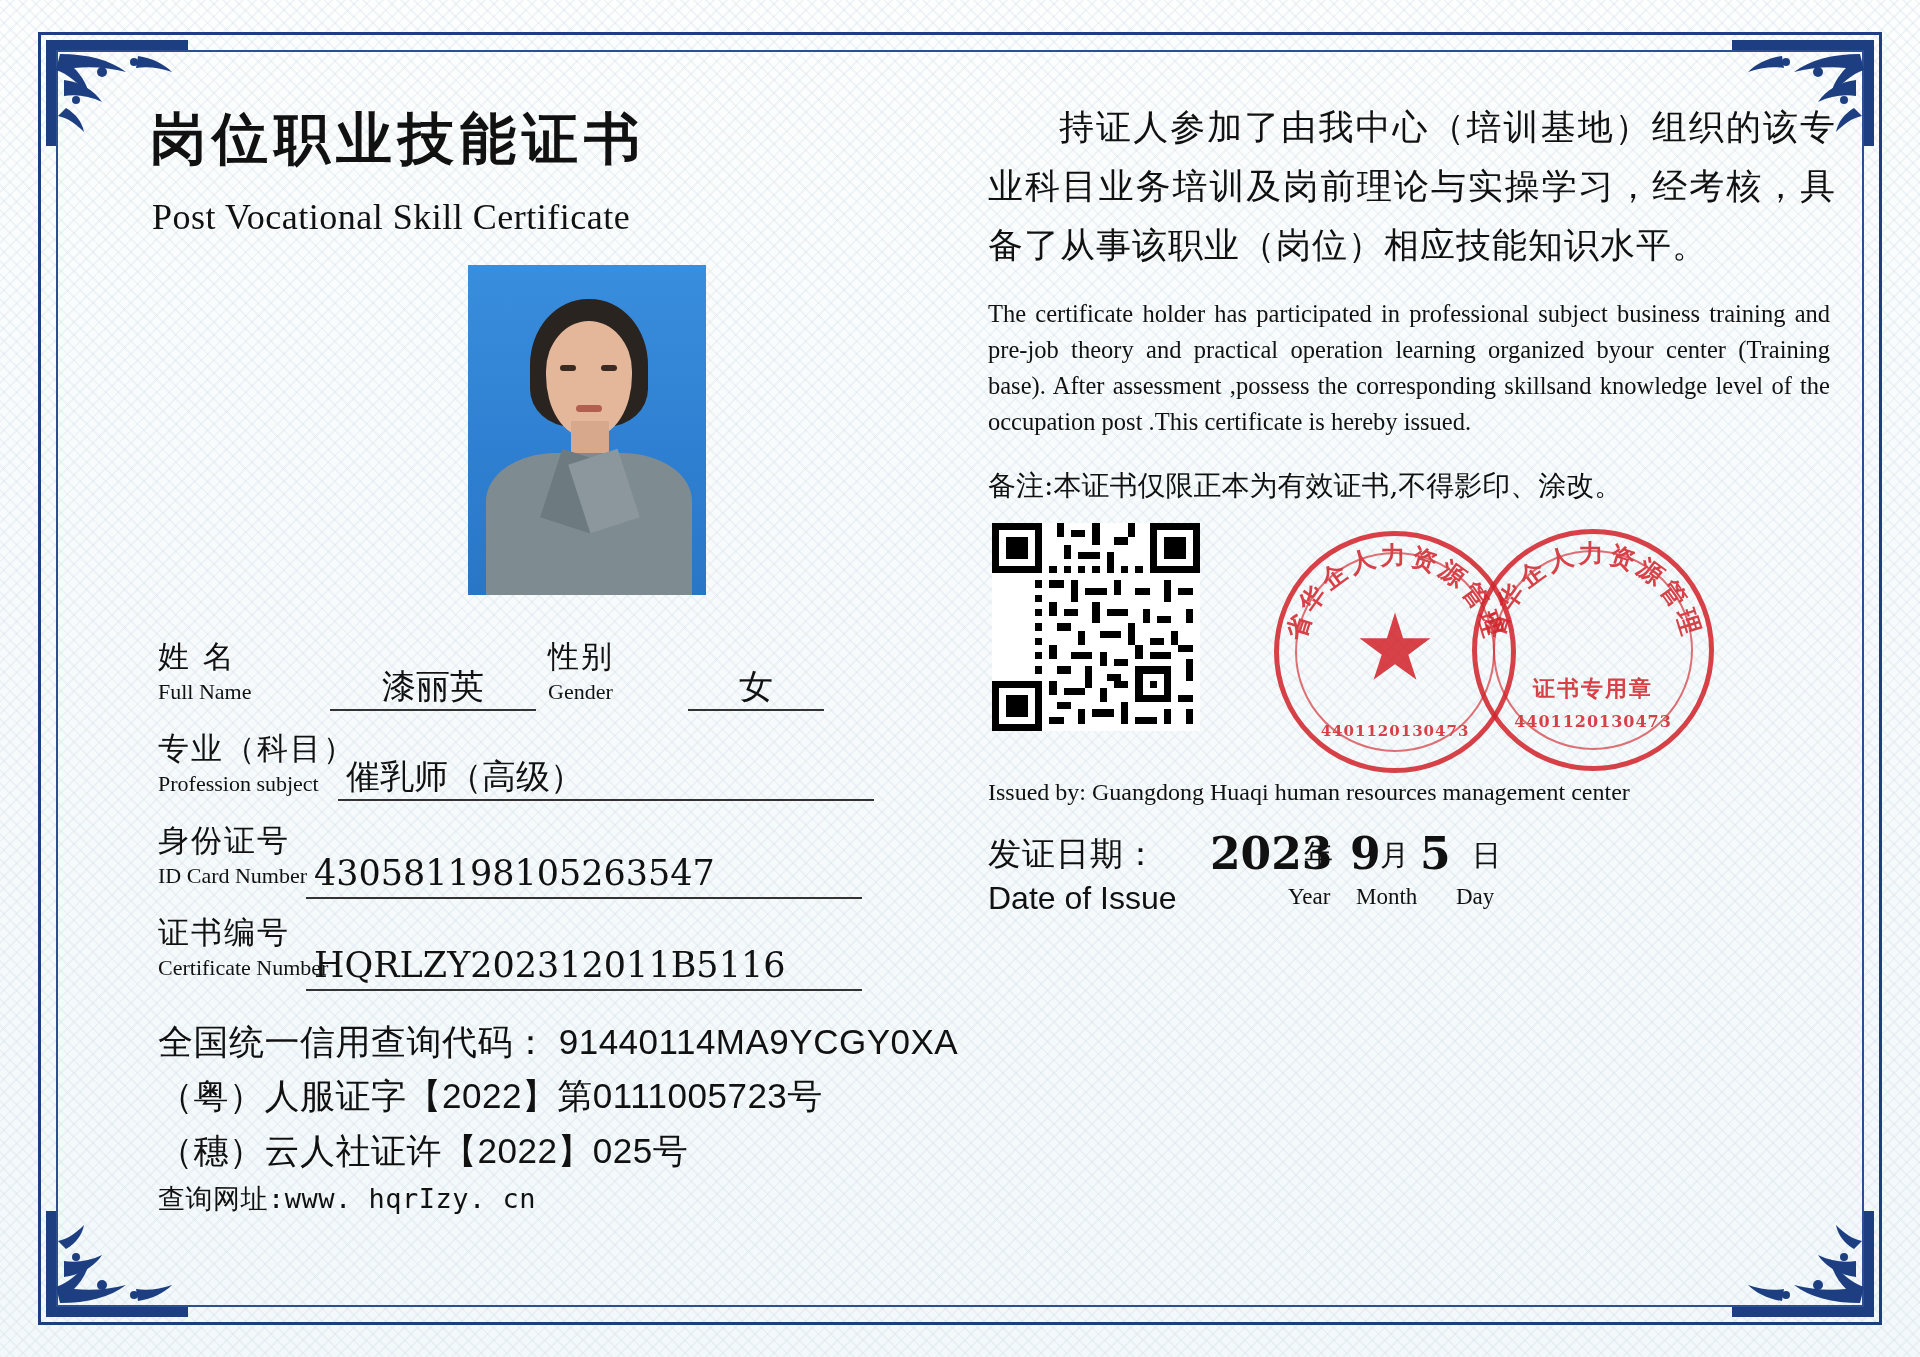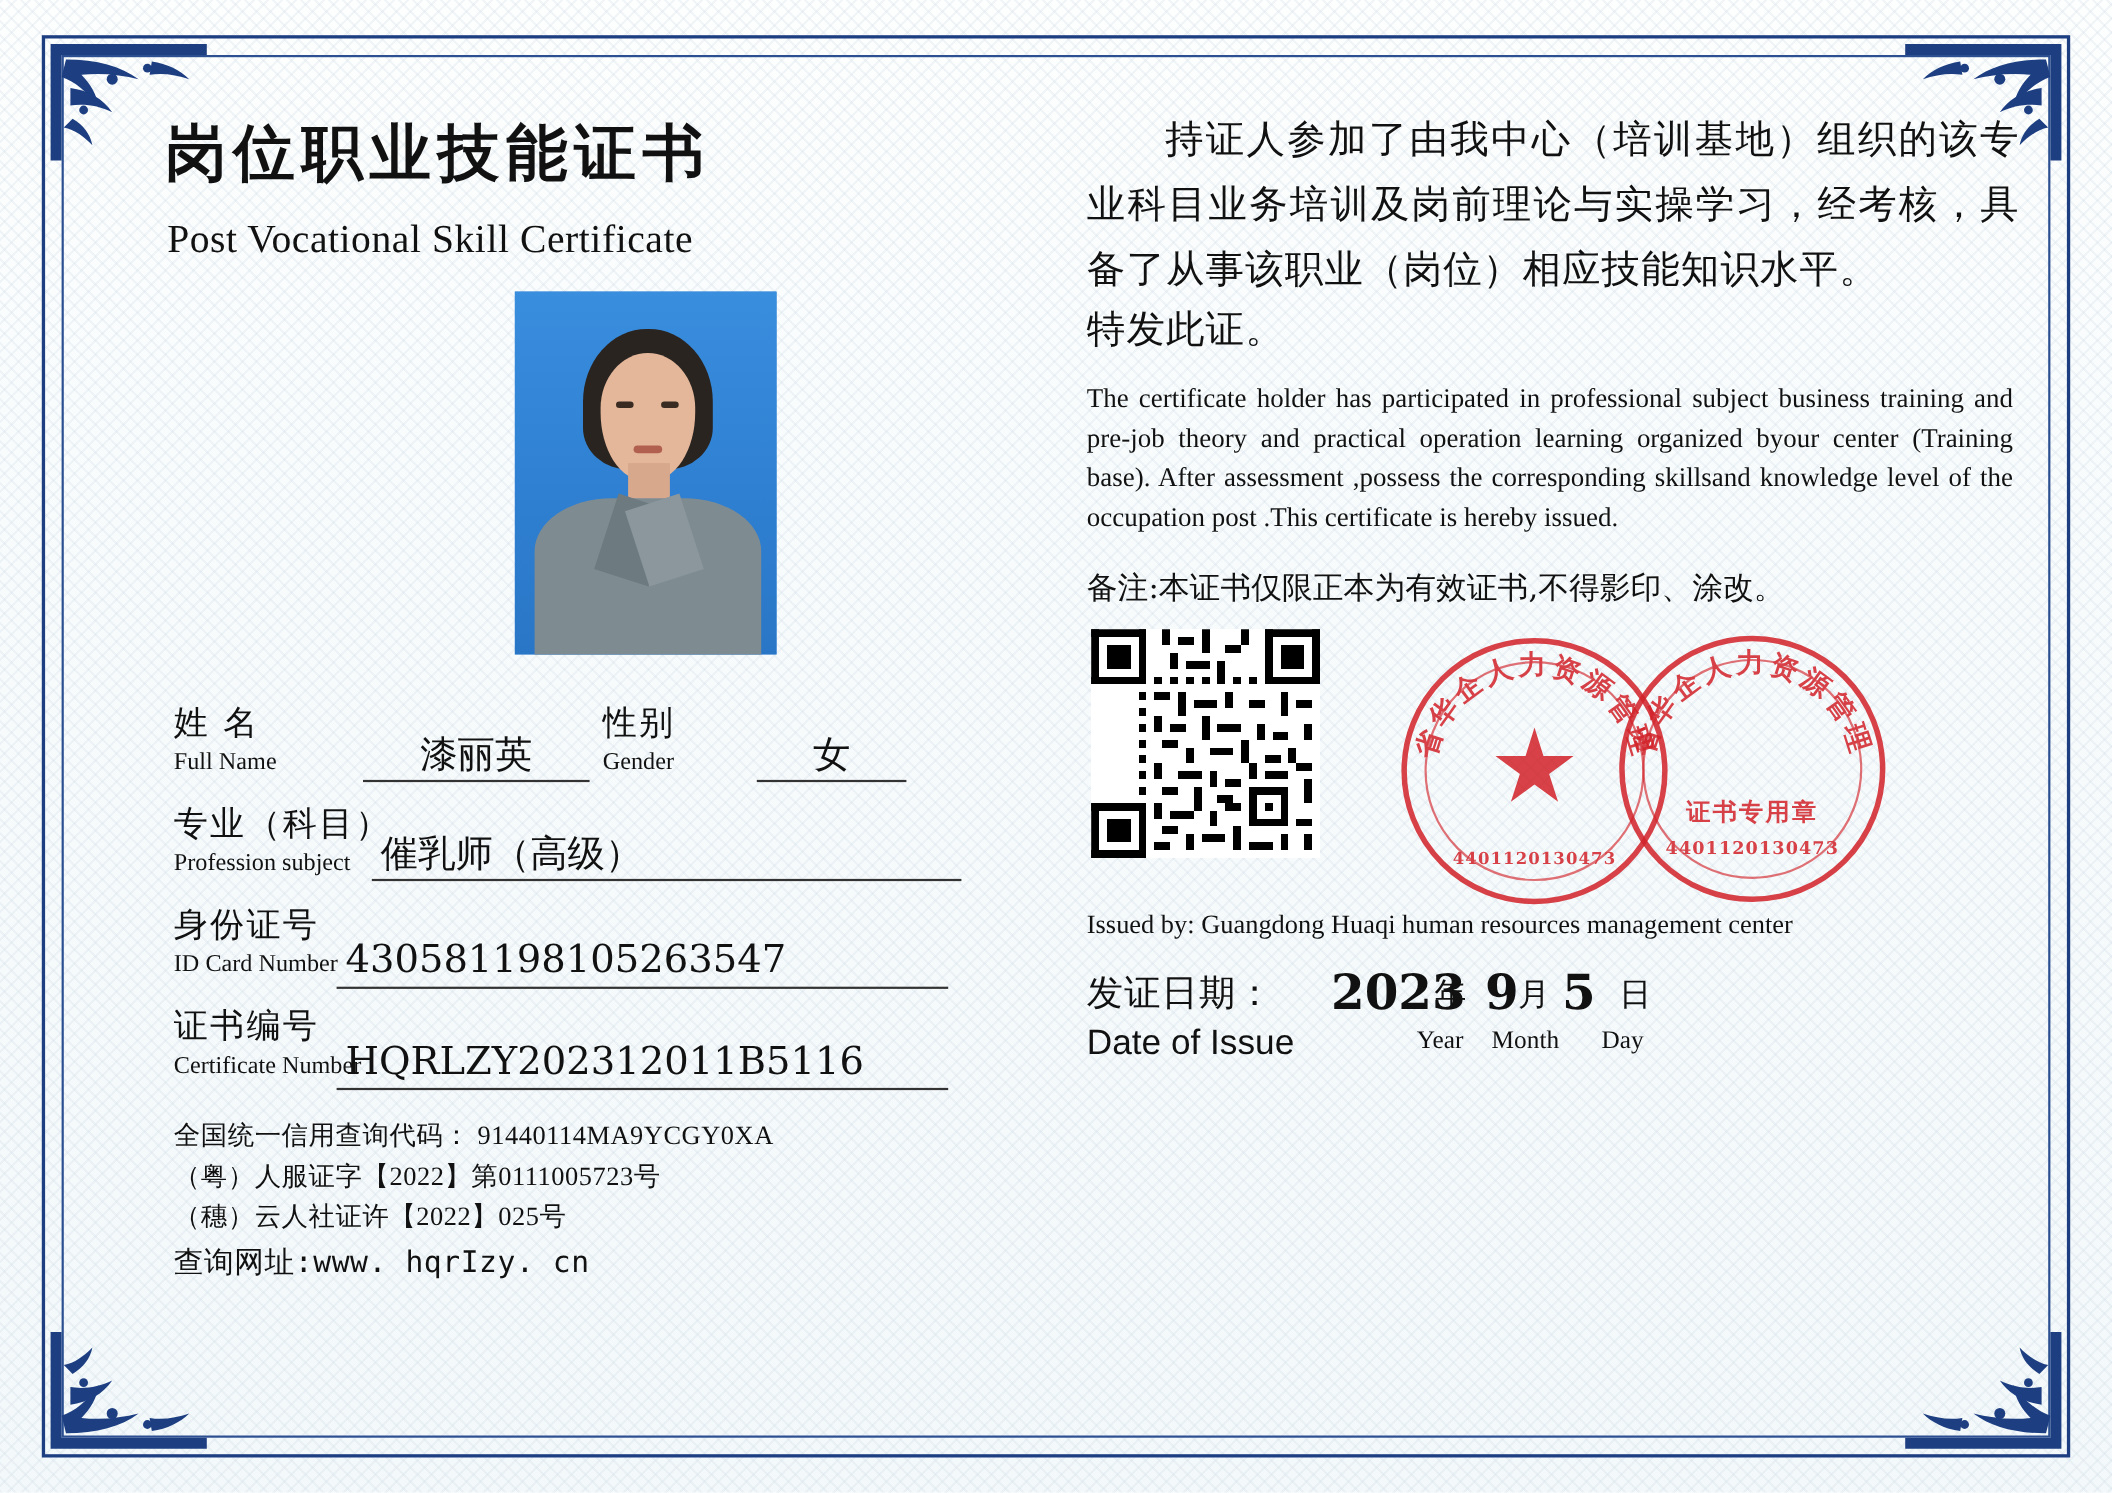--- a/index.html
+++ b/index.html
@@ -210,22 +210,22 @@
   .r4 .cert-val { left: 228px; top: 40px; width: 540px; font-size: 35px; }
 
   
   .footlines {
     position: absolute;
     left: 80px;
     top: 945px;
     width: 790px;
   }
   .footline {
-    font-family: Liberation Serif, serif;
-    font-size: 24px;
+    font-family: Liberation Sans, sans-serif;
+    font-size: 35px;
     color: #111;
     line-height: 1.55;
     letter-spacing: 0.5px;
     white-space: nowrap;
   }
   .footline.mono {
     font-family: "DejaVu Sans Mono", monospace;
     font-size: 27px;
   }
 
@@ -519,21 +519,20 @@
         <div class="footline mono">查询网址:www. hqrIzy. cn</div>
       </div>
 
     </div>
 
     <div class="right-col">
 
       <div class="para-cn">
         <span class="indent"></span><span>持证人参加了由我中心（培训基地）组织的该专业科目业务培训及岗前理论与实操学习，经考核，具备了从事该职业（岗位）相应技能知识水平。</span>
       </div>
-      <div class="para-cn-2">特发此证。</div>
 
       <div class="para-en">The certificate holder has participated in professional subject business training and pre-job theory and practical operation learning organized byour center (Training base). After assessment ,possess the corresponding skillsand knowledge level of the occupation post .This certificate is hereby issued.</div>
 
       <div class="remark-cn">备注:本证书仅限正本为有效证书,不得影印、涂改。</div>
 
       <div class="qr-area">
 
         <div class="qr">
           <svg width="208" height="208" viewBox="0 0 29 29" shape-rendering="crispEdges">
             <rect width="29" height="29" fill="#ffffff"></rect>

